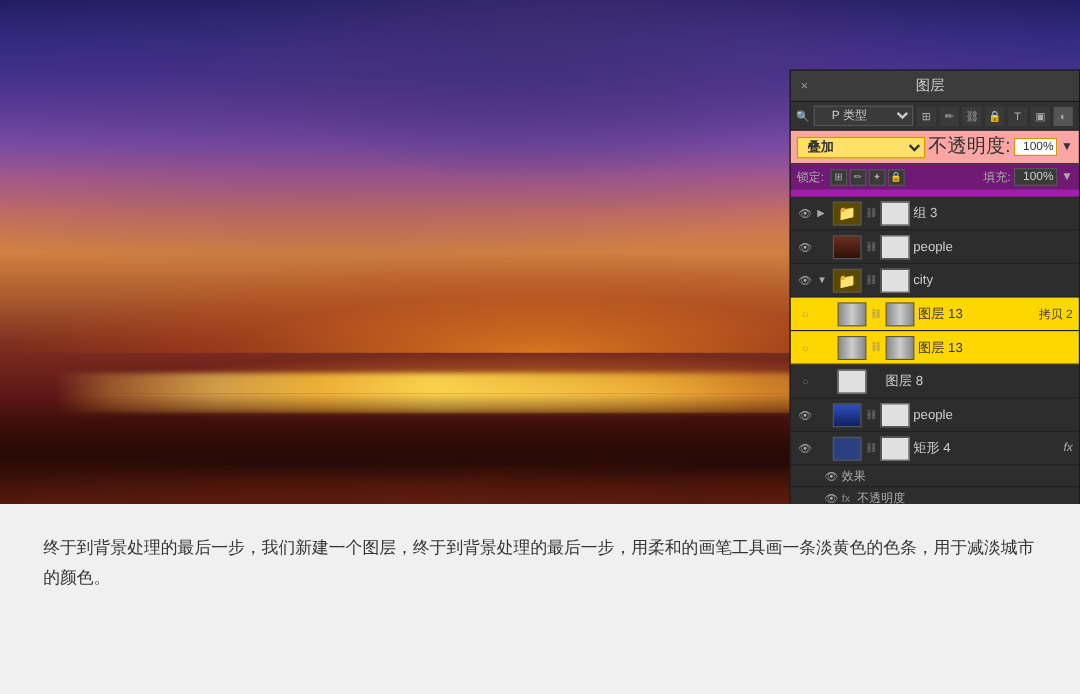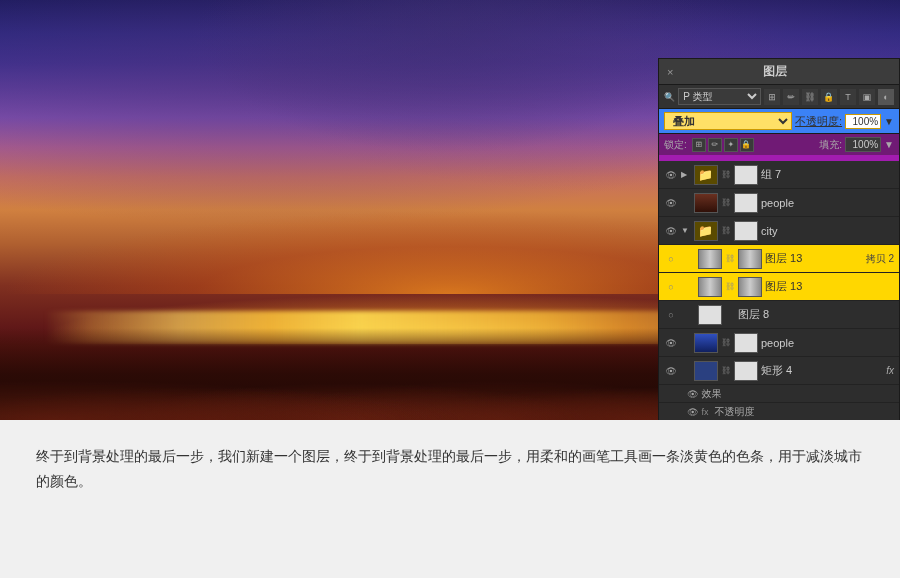--- a/index.html
+++ b/index.html
@@ -154,21 +154,21 @@
       padding: 4px 8px;
       display: flex;
       align-items: center;
       justify-content: space-between;
       border-bottom: 1px solid #1a1a1a;
     }
 
     .ps-panel-title {
       font-size: 12px;
       color: #ccc;
-      font-weight: bold;
+      font-weight: normal;
     }
 
     .ps-close-x {
       color: #999;
       font-size: 11px;
       cursor: pointer;
     }
 
     
     .ps-filter-row {
@@ -178,21 +178,21 @@
       background: #323232;
       border-bottom: 1px solid #1a1a1a;
       gap: 3px;
     }
 
     .ps-filter-select {
       background: #3a3a3a;
       border: 1px solid #555;
       color: #ccc;
       font-size: 10px;
-      padding: 1px 0;
+      padding: 1px 10px;
       flex: 1;
     }
 
     .ps-icon-btn {
       width: 16px;
       height: 16px;
       background: #3a3a3a;
       border: none;
       color: #aaa;
       font-size: 9px;
@@ -200,39 +200,38 @@
       align-items: center;
       justify-content: center;
       cursor: pointer;
     }
 
     
     .ps-blend-row {
       display: flex;
       align-items: center;
       padding: 3px 5px;
-      background: #3b82f6;
+      background: #fca5a5;
       gap: 3px;
       border-bottom: 1px solid #1a1a1a;
     }
 
     .ps-blend-select {
       background: #ffe066;
       border: 1px solid #cc9900;
       color: #333;
       font-size: 11px;
       padding: 1px 4px;
       flex: 1;
       font-weight: bold;
     }
 
     .ps-opacity-label {
       color: #333;
-      font-size: 11px;
-      text-decoration: underline;
+      font-size: 16px;
     }
 
     .ps-opacity-val {
       background: #fff;
       border: 1px solid #cc9900;
       color: #333;
       font-size: 10px;
       width: 36px;
       padding: 1px 2px;
       text-align: right;
@@ -520,21 +519,21 @@
       <div class="ps-layers">
 
         <div class="ps-layer-row">
           <div class="ps-eye-icon">👁</div>
           <div class="ps-expand-arrow">▶</div>
           <div class="ps-layer-thumb folder-thumb">
             <span style="color:#c8a020;font-size:12px;">📁</span>
           </div>
           <span class="ps-chain-icon">⛓</span>
           <div class="ps-layer-thumb white-thumb"></div>
-          <span class="ps-layer-name">组 7</span>
+          <span class="ps-layer-name">组 3</span>
         </div>
 
         <div class="ps-layer-row">
           <div class="ps-eye-icon">👁</div>
           <div class="ps-expand-arrow" style="opacity:0">▶</div>
           <div class="ps-layer-thumb crowd-thumb"></div>
           <span class="ps-chain-icon">⛓</span>
           <div class="ps-layer-thumb white-thumb"></div>
           <span class="ps-layer-name">people</span>
         </div>

